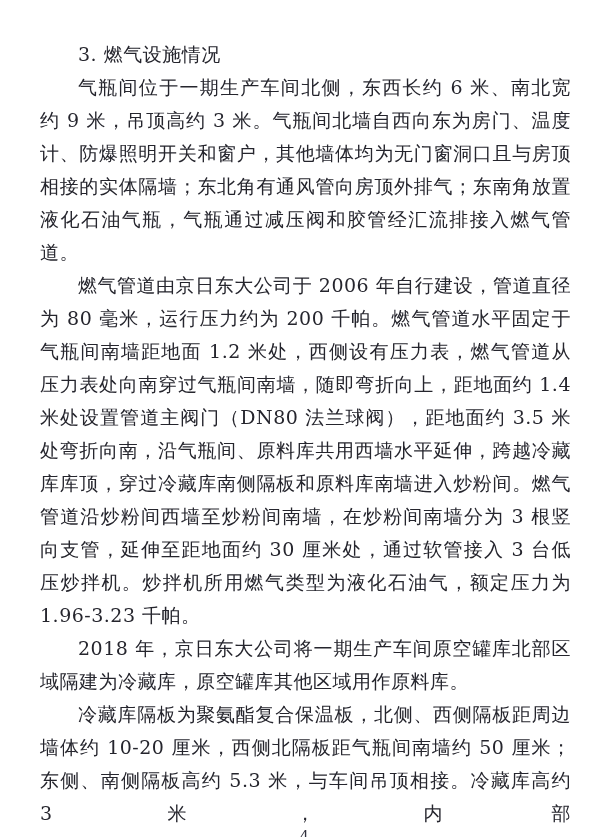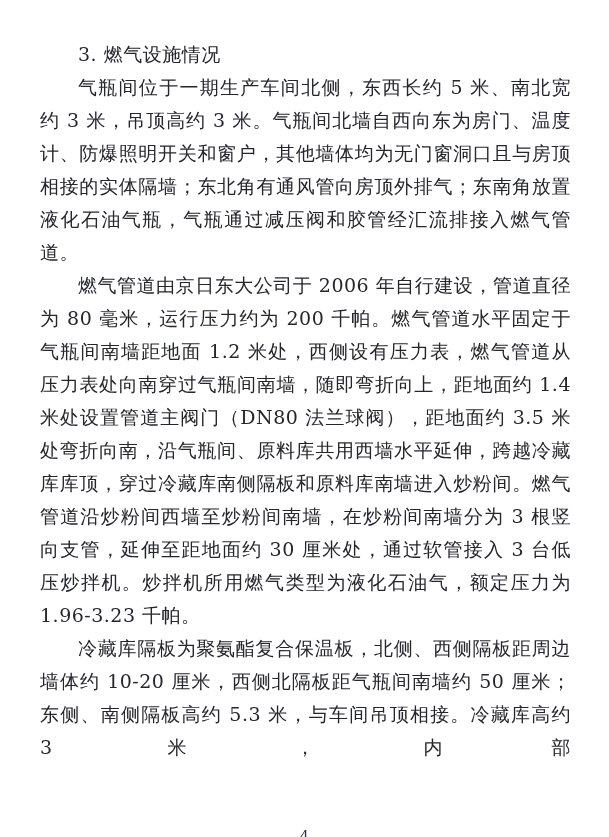--- a/index.html
+++ b/index.html
@@ -47,18 +47,19 @@
     line-height: 1;
     color: #30303c;
   }
 </style>
 </head>
 <body>
 
 <div class="page">
   <div class="doc">
     <p>3. 燃气设施情况</p>
-    <p>气瓶间位于一期生产车间北侧，东西长约 5 米、南北宽约 3 米，吊顶高约 3 米。气瓶间北墙自西向东为房门、温度计、防爆照明开关和窗户，其他墙体均为无门窗洞口且与房顶相接的实体隔墙；东北角有通风管向房顶外排气；东南角放置液化石油气瓶，气瓶通过减压阀和胶管经汇流排接入燃气管道。</p>
+    <p>气瓶间位于一期生产车间北侧，东西长约 6 米、南北宽约 9 米，吊顶高约 3 米。气瓶间北墙自西向东为房门、温度计、防爆照明开关和窗户，其他墙体均为无门窗洞口且与房顶相接的实体隔墙；东北角有通风管向房顶外排气；东南角放置液化石油气瓶，气瓶通过减压阀和胶管经汇流排接入燃气管道。</p>
     <p>燃气管道由京日东大公司于 2006 年自行建设，管道直径为 80 毫米，运行压力约为 200 千帕。燃气管道水平固定于气瓶间南墙距地面 1.2 米处，西侧设有压力表，燃气管道从压力表处向南穿过气瓶间南墙，随即弯折向上，距地面约 1.4 米处设置管道主阀门（DN80 法兰球阀），距地面约 3.5 米处弯折向南，沿气瓶间、原料库共用西墙水平延伸，跨越冷藏库库顶，穿过冷藏库南侧隔板和原料库南墙进入炒粉间。燃气管道沿炒粉间西墙至炒粉间南墙，在炒粉间南墙分为 3 根竖向支管，延伸至距地面约 30 厘米处，通过软管接入 3 台低压炒拌机。炒拌机所用燃气类型为液化石油气，额定压力为 1.96-3.23 千帕。</p>
+    <p>2018 年，京日东大公司将一期生产车间原空罐库北部区域隔建为冷藏库，原空罐库其他区域用作原料库。</p>
     <p class="continues">冷藏库隔板为聚氨酯复合保温板，北侧、西侧隔板距周边墙体约 10-20 厘米，西侧北隔板距气瓶间南墙约 50 厘米；东侧、南侧隔板高约 5.3 米，与车间吊顶相接。冷藏库高约 3 米，内部</p>
   </div>
   <div class="page-footer">4</div>
 </div>
 
 </body></html>

